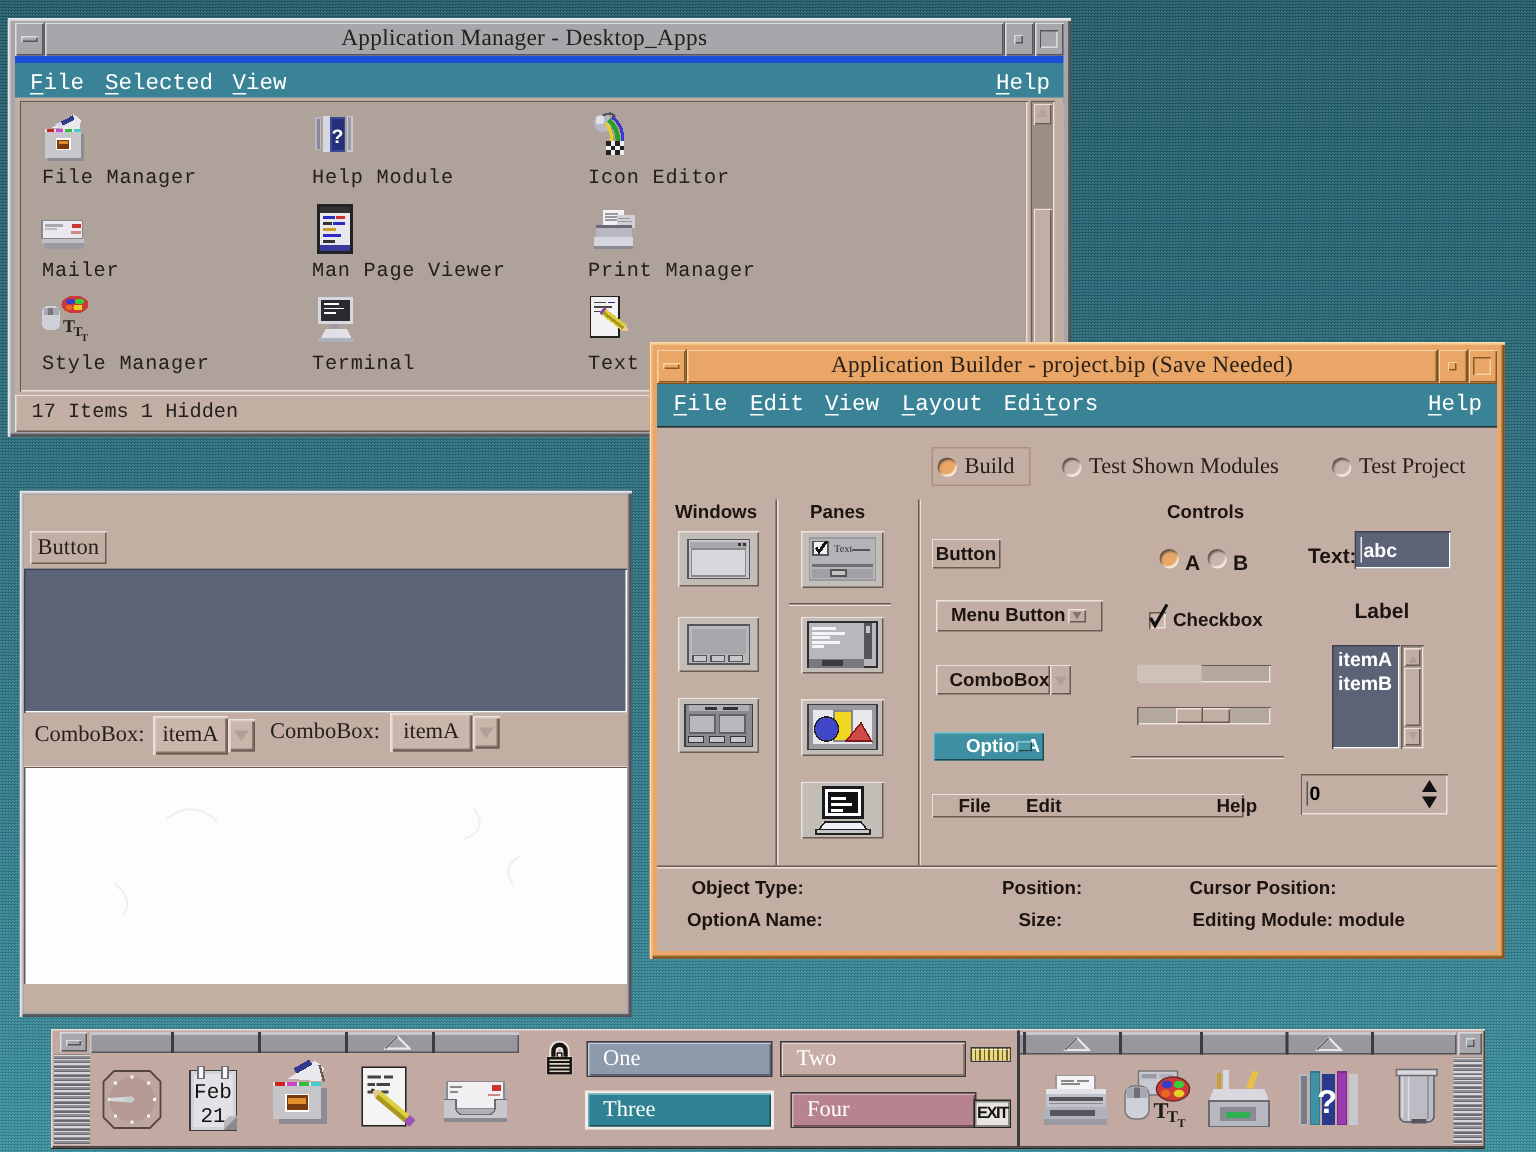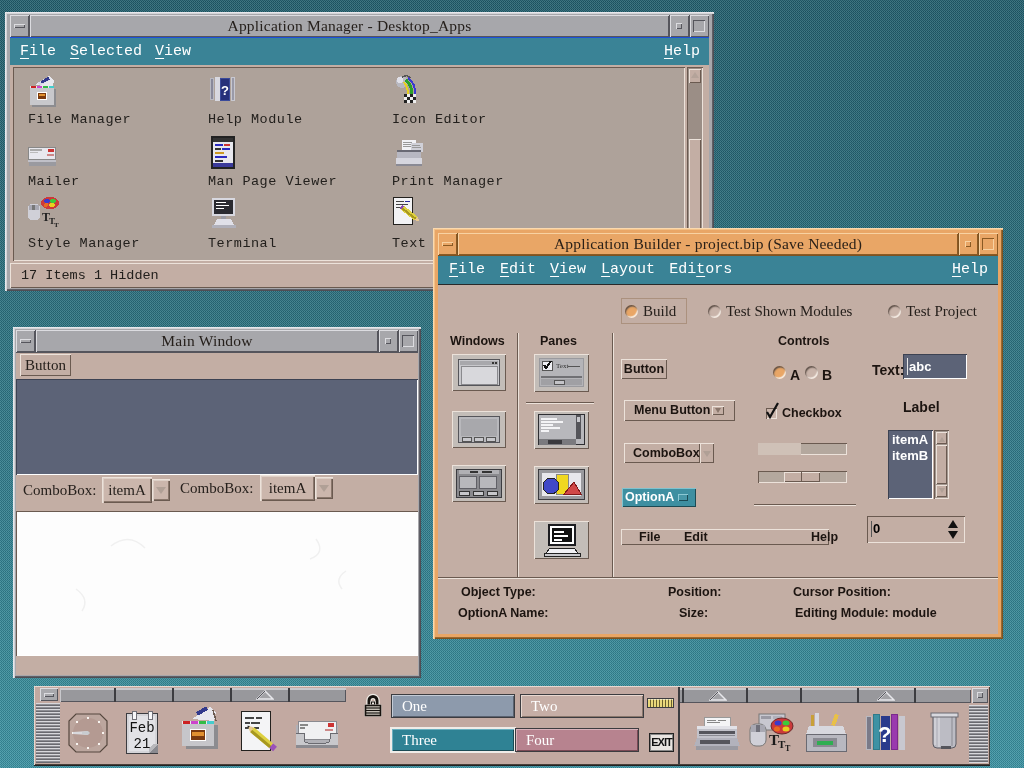--- a/index.html
+++ b/index.html
@@ -37,21 +37,21 @@
 .serif{font-family:"Liberation Serif",serif;font-size:15px;color:#26201c;white-space:nowrap}
 
 #panel{left:34px;top:686px;width:956px;height:79px;background:#c2a9a1;box-shadow:inset 1px 1px 0 #e8d8d0,inset -1px -1px 0 #4a403a,0 1px 0 #222}
 .grille{background:repeating-linear-gradient(180deg,#d8d8dc 0 1px,#8e8e94 1px 2px,#6a6a70 2px 3px)}
 .wbtn{position:absolute;height:22px;font-family:"Liberation Serif",serif;font-size:15px;color:#fff;line-height:22px;padding-left:10px;box-sizing:border-box}
 </style></head><body>
 
 <div class="abs gfrm" id="mgr">
  <div class="inner">
 
-  <div class="tbar" style="border-bottom:1px solid #1d4ed8;background:#a7a7ab">
+  <div class="tbar" style="border-bottom:5px solid #1d4ed8;background:#a7a7ab">
     <div class="tbtn gup" style="border-right:1px solid #55555c">
           <div class="abs" style="left:4px;top:9px;width:11px;height:4px;background:#a7a7ab;box-shadow:inset 1px 1px 0 #dcdce0,inset -1px -1px 0 #55555c"></div>
         </div>
     <div class="ttxt gup">Application Manager - Desktop_Apps</div>
     <div class="tbtn gup" style="border-left:1px solid #55555c">
           <div class="abs" style="left:6px;top:8px;width:6px;height:6px;background:#a7a7ab;box-shadow:inset 1px 1px 0 #dcdce0,inset -1px -1px 0 #55555c"></div>
         </div>
     <div class="tbtn gup" style="border-left:1px solid #55555c">
           <div class="abs" style="left:3px;top:5px;width:12px;height:12px;background:#a7a7ab;box-shadow:inset 1px 1px 0 #55555c,inset -1px -1px 0 #dcdce0"></div>
         </div>
@@ -208,32 +208,20 @@
       <div class="abs tup1" style="left:2px;top:72px;width:12px;bottom:2px;background:#c3aea4"></div>
     </div>
   </div>
 
   <div class="abs tup1" style="left:0;right:0;bottom:0;height:25px;background:#c3aea4;font-family:'Liberation Mono',monospace;font-size:13.5px;color:#23201d;line-height:25px;padding-left:11px;box-sizing:border-box">17 Items 1 Hidden</div>
  </div>
 </div>
 
 <div class="abs gfrm" id="mwin">
  <div class="abs" style="left:3px;top:3px;right:3px;bottom:3px;background:#c3aea4">
-  <div class="tbar" style="border-bottom:1px solid #55555c;background:#a7a7ab">
-    <div class="tbtn gup" style="border-right:1px solid #55555c">
-          <div class="abs" style="left:4px;top:9px;width:11px;height:4px;background:#a7a7ab;box-shadow:inset 1px 1px 0 #dcdce0,inset -1px -1px 0 #55555c"></div>
-        </div>
-    <div class="ttxt gup">Main Window</div>
-    <div class="tbtn gup" style="border-left:1px solid #55555c">
-          <div class="abs" style="left:6px;top:8px;width:6px;height:6px;background:#a7a7ab;box-shadow:inset 1px 1px 0 #dcdce0,inset -1px -1px 0 #55555c"></div>
-        </div>
-    <div class="tbtn gup" style="border-left:1px solid #55555c">
-          <div class="abs" style="left:3px;top:5px;width:12px;height:12px;background:#a7a7ab;box-shadow:inset 1px 1px 0 #55555c,inset -1px -1px 0 #dcdce0"></div>
-        </div>
-  </div>
 
   <div class="abs tup1 serif" style="left:4px;top:24px;width:51px;height:22px;text-align:center;line-height:22px">Button</div>
 
   <div class="abs" style="left:0;top:49px;right:0;height:96px;background:#5c6377;box-shadow:inset 1px 1px 0 #3c4252,inset -1px -1px 0 #fff"></div>
 
   <div class="abs serif" style="left:7px;top:147px;height:26px;line-height:26px">ComboBox:</div>
   <div class="abs tup serif" style="left:86px;top:147px;width:50px;height:26px;text-align:center;line-height:26px;background:#cbb6ac">itemA</div>
   <div class="abs tup" style="left:136px;top:149px;width:18px;height:22px;background:#cbb6ac">
         <div style="width:0;height:0;border:5px solid transparent;border-top:7px solid #b0a096;margin:8px auto 0"></div>
       </div>
@@ -383,21 +371,21 @@
     </svg></div>
 
     <div class="abs tup1 blab" style="left:183px;top:26px;width:46px;height:20px;text-align:center;line-height:20px">Button</div>
     <div class="abs tup1 blab" style="left:186px;top:67px;width:111px;height:21px;line-height:21px;padding-left:10px;box-sizing:border-box">Menu Button<span class="abs tup1" style="left:88px;top:6px;width:12px;height:9px">
             <span class="abs" style="left:3px;top:2px;width:0;height:0;border:3px solid transparent;border-top:5px solid #8a776c"></span>
           </span></div>
     <div class="abs tup1 blab" style="left:186px;top:110px;width:76px;height:20px;line-height:20px;padding-left:9px;box-sizing:border-box">ComboBox</div>
     <div class="abs tup1" style="left:262px;top:110px;width:14px;height:20px">
           <div style="width:0;height:0;border:4px solid transparent;border-top:6px solid #b0a096;margin:8px auto 0"></div>
         </div>
-    <div class="abs blab" style="left:184px;top:155px;width:74px;height:19px;line-height:19px;padding-left:3px;background:#3e8fa1;color:#fff;box-shadow:inset 1px 1px 0 #7fc3cf,inset -1px -1px 0 #1c4a54;box-sizing:border-box">OptionA<span class="abs" style="left:56px;top:6px;width:10px;height:7px;background:#4897a8;box-shadow:inset 1px 1px 0 #8cc8d4,inset -1px -1px 0 #1c4a54"></span></div>
+    <div class="abs blab" style="left:184px;top:155px;width:74px;height:19px;line-height:19px;padding-left:22px;background:#3e8fa1;color:#fff;box-shadow:inset 1px 1px 0 #7fc3cf,inset -1px -1px 0 #1c4a54;box-sizing:border-box">OptionA<span class="abs" style="left:56px;top:6px;width:10px;height:7px;background:#4897a8;box-shadow:inset 1px 1px 0 #8cc8d4,inset -1px -1px 0 #1c4a54"></span></div>
     <div class="abs blab" style="left:183px;top:196px;width:208px;height:16px;line-height:16px;box-shadow:inset 1px 1px 0 #ece2da,inset -1px -1px 0 #6a5a50">
           <span class="abs" style="left:18px">File</span>
           <span class="abs" style="left:63px">Edit</span>
           <span class="abs" style="left:190px">Help</span>
         </div>
 
     <div class="abs rad" style="left:335px;top:33px"></div>
     <div class="abs blab" style="left:352px;top:34px;font-size:14px">A</div>
     <div class="abs rad b" style="left:367px;top:33px"></div>
     <div class="abs blab" style="left:384px;top:34px;font-size:14px">B</div>
@@ -504,21 +492,21 @@
     <g stroke="#17130f" stroke-width="1.2">
         <path d="M4 15 H18"></path>
         <path d="M4 17.5 H18"></path>
         <path d="M4 20 H18"></path>
       </g>
   </svg>
 
   <div class="wbtn" style="left:358px;top:9px;width:122px;background:#8d9aac;box-shadow:0 0 0 1px #3c3c40,inset 1px 1px 0 #c3cbd6,inset -1px -1px 0 #5a6270">One</div>
   <div class="wbtn" style="left:487px;top:9px;width:122px;background:#c6aea6;box-shadow:0 0 0 1px #3c3c40,inset 1px 1px 0 #e8d8d0,inset -1px -1px 0 #8a776c">Two</div>
   <div class="wbtn" style="left:358px;top:43px;width:122px;background:#2f8294;box-shadow:0 0 0 2px #f0ece8,inset 1px 1px 0 #6ab0c0,inset -1px -1px 0 #1a4a54">Three</div>
-  <div class="wbtn" style="left:482px;top:43px;width:122px;background:#b7838f;box-shadow:0 0 0 1px #3c3c40,inset 1px 1px 0 #d8b2ba,inset -1px -1px 0 #7a4a55">Four</div>
+  <div class="wbtn" style="left:494px;top:43px;width:122px;background:#b7838f;box-shadow:0 0 0 1px #3c3c40,inset 1px 1px 0 #d8b2ba,inset -1px -1px 0 #7a4a55">Four</div>
 
   <div class="abs" style="left:614px;top:13px;width:25px;height:8px;background:repeating-linear-gradient(90deg,#ead87a 0 2px,#6a6030 2px 3px);box-shadow:0 0 0 1px #3c3c40,inset 0 1px 0 rgba(255,255,255,.5)"></div>
   <div class="abs" style="left:616px;top:48px;width:23px;height:17px;background:#e8e4e0;box-shadow:0 0 0 1px #222,inset 0 0 0 1px #888;color:#111;font-size:11px;font-weight:bold;font-family:'Liberation Sans',sans-serif;letter-spacing:-1px;text-align:center;line-height:17px">EXIT</div>
 
   <svg class="abs" style="left:34px;top:27px" width="40" height="40">
     <path d="M8 1 H32 L39 8 V32 L32 39 H8 L1 32 V8 Z" fill="#bca69e" stroke="#55473e" stroke-width="1.2"></path>
     <circle cx="20" cy="20" r="15" fill="#b49a92"></circle>
     <g fill="#f8f4f0">
         <rect x="19" y="4" width="2" height="2"></rect>
         <rect x="19" y="34" width="2" height="2"></rect>

